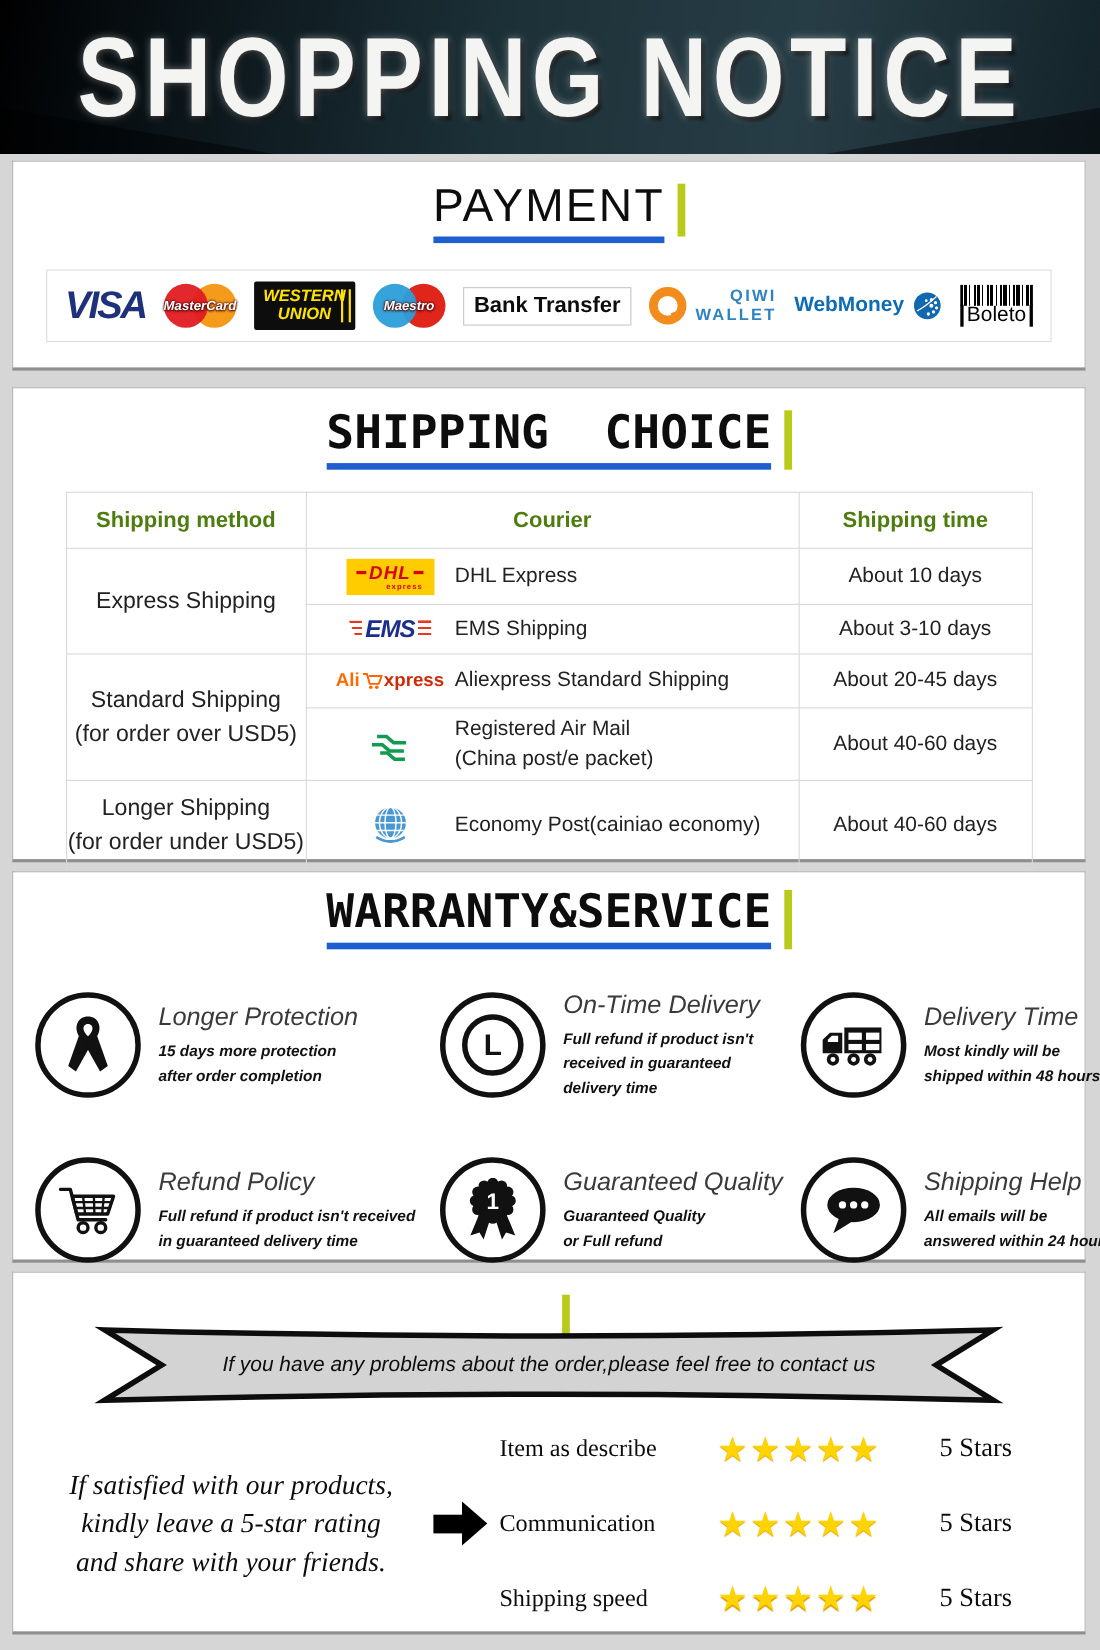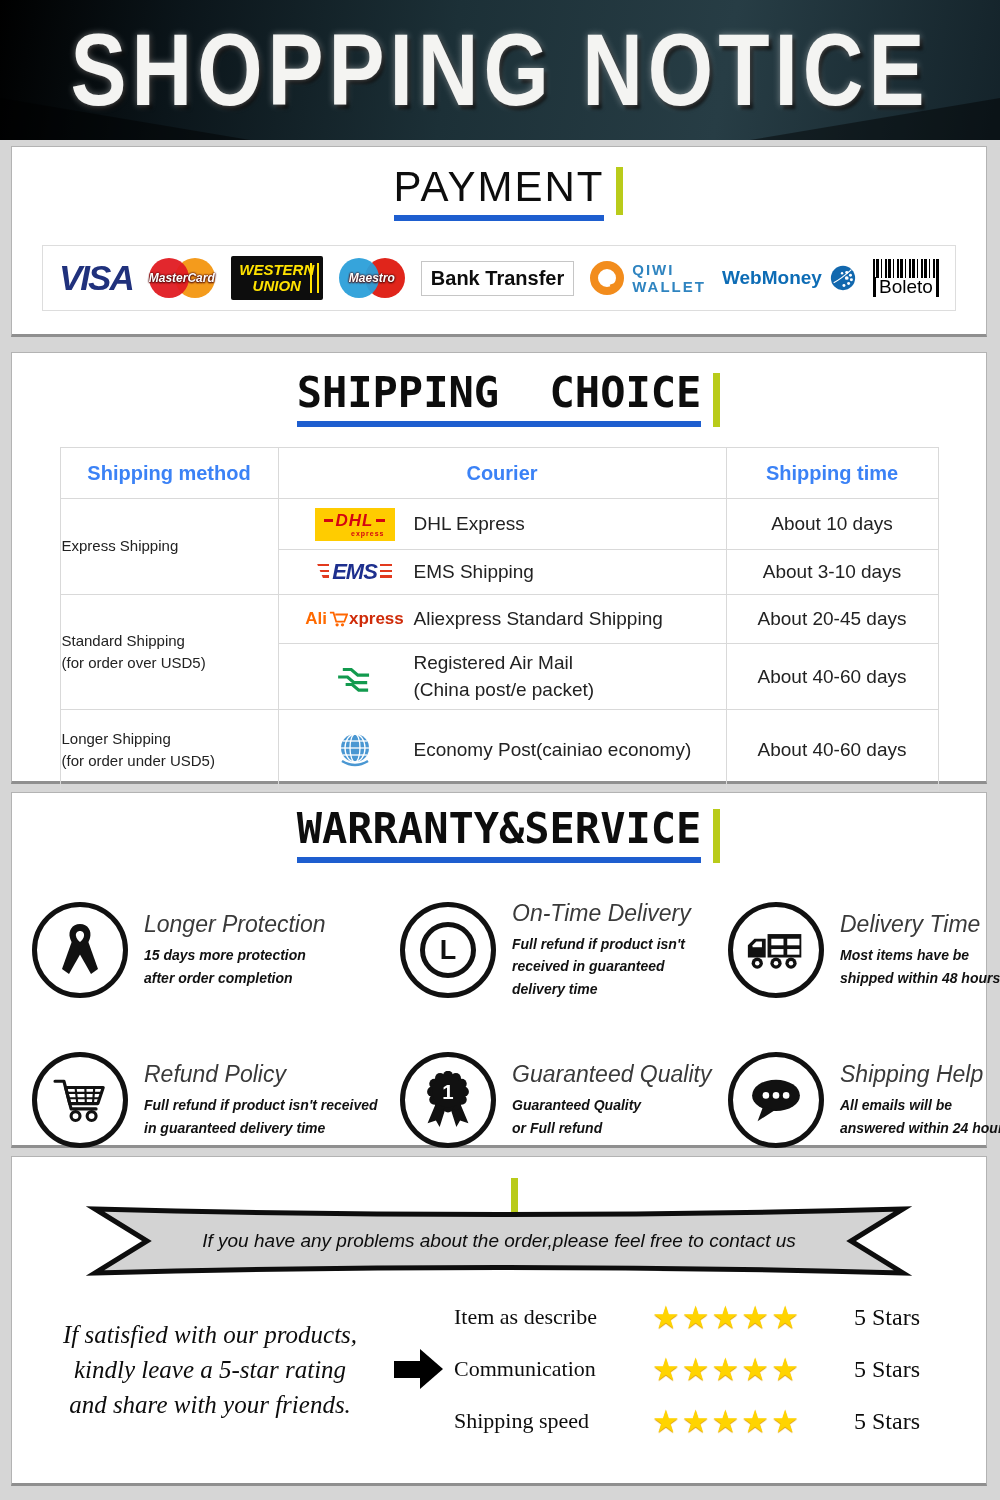--- a/index.html
+++ b/index.html
@@ -51,35 +51,35 @@
   .wu{background:#0d0d0d;color:#ffe200;width:92px;height:44px;display:flex;flex-direction:column;
       justify-content:center;align-items:center;font-weight:bold;font-style:italic;font-size:15px;
       line-height:1.05;border-radius:2px;position:relative;flex:none;}
   .wu::after{content:"";position:absolute;right:4px;top:7px;bottom:7px;width:5px;
       border-left:2px solid #ffe200;border-right:2px solid #ffe200;}
   .bank{border:1px solid #c6c6c6;padding:5px 9px;font-weight:bold;font-size:20px;color:#0d0d0d;white-space:nowrap;}
   .qiwi{display:flex;gap:8px;align-items:center;}
   .qiwi .q{width:34px;height:34px;border:8px solid #f28c1c;border-radius:50%;position:relative;box-sizing:border-box;flex:none;}
   .qiwi .q::after{content:"";position:absolute;right:-4px;bottom:-5px;width:0;height:0;
       border-top:9px solid #f28c1c;border-right:9px solid transparent;transform:rotate(-20deg);}
-  .qiwi .qtxt{color:#2f84c0;font-weight:bold;font-size:15px;letter-spacing:2px;line-height:1.15;}
+  .qiwi .qtxt{color:#2f84c0;font-weight:bold;font-size:15px;letter-spacing:2px;line-height:1.15;text-align:right;}
   .wm{display:flex;align-items:center;gap:7px;}
   .wm .wmtxt{color:#0d6cb5;font-weight:bold;font-size:19px;}
   .boleto{display:flex;flex-direction:column;align-items:center;}
   .boleto .bars{width:66px;height:19px;
       background:repeating-linear-gradient(90deg,#000 0 2px,#fff 2px 3px,#000 3px 6px,#fff 6px 8px,#000 8px 9px,#fff 9px 12px);}
   .boleto .btxt{font-size:19px;color:#000;border-left:3px solid #000;border-right:3px solid #000;
       padding:0 3px;line-height:1.05;margin-top:-1px;}
 
   
   table.ship{margin:20px auto 0;width:878px;border-collapse:collapse;table-layout:fixed;}
   table.ship th,table.ship td{border:1px solid #d9d9d9;}
-  table.ship th{height:48px;font-size:20px;font-weight:bold;color:#3b82f6;}
+  table.ship th{height:48px;font-size:20px;font-weight:bold;color:#4d7c0f;}
   col.c1{width:218px;}col.c2{width:448px;}col.c3{width:212px;}
-  td.method{text-align:left;font-size:15px;color:#222;line-height:1.5;}
+  td.method{text-align:center;font-size:21px;color:#222;line-height:1.5;}
   td.time{text-align:center;font-size:19px;color:#222;}
   .courier-wrap{display:flex;align-items:center;gap:14px;padding:5px 6px 5px 30px;}
   .logo-box{width:90px;display:flex;justify-content:center;flex:none;}
   .courier-txt{font-size:19px;color:#222;line-height:1.4;}
   tr.r-dhl td{height:48px;} tr.r-ems td{height:42px;} tr.r-ali td{height:46px;}
   tr.r-ram td{height:58px;} tr.r-eco td{height:78px;}
   .dhl{width:80px;height:33px;background:#ffcc00;display:flex;flex-direction:column;
        align-items:center;justify-content:center;}
   .dhl .dt{color:#d40511;font-weight:bold;font-style:italic;font-size:17px;letter-spacing:1px;line-height:1;display:flex;align-items:center;}
   .dhl .dt::before,.dhl .dt::after{content:"";display:inline-block;width:9px;height:3px;background:#d40511;margin:0 3px;}
@@ -108,21 +108,21 @@
   .banner-wrap{position:relative;width:832px;height:76px;margin:14px auto 0;}
   .banner-wrap svg{position:absolute;inset:0;}
   .banner-text{position:absolute;inset:0;display:flex;align-items:center;justify-content:center;
        font-style:italic;font-size:19px;color:#0d0d0d;}
   .fb-bottom{display:flex;align-items:center;margin-top:16px;padding-left:30px;font-family:Liberation Serif, serif;}
   .cta{width:336px;font-style:italic;font-size:25px;color:#0d0d0d;text-align:center;line-height:1.4;flex:none;}
   .arrow{position:relative;width:60px;height:46px;flex:none;margin:0 8px;}
   .arrow::before{content:"";position:absolute;left:8px;top:15px;width:26px;height:17px;background:#000;}
   .arrow::after{content:"";position:absolute;left:34px;top:3px;width:0;height:0;
        border-left:23px solid #000;border-top:20px solid transparent;border-bottom:20px solid transparent;}
-  .rates{display:flex;flex-direction:column;gap:8px;}
+  .rates{display:flex;flex-direction:column;gap:24px;}
   .rate-row{display:flex;align-items:center;height:44px;}
   .rate-label{width:198px;font-size:22px;color:#0d0d0d;flex:none;}
   .rate-stars{width:188px;font-size:31px;color:#ffd400;letter-spacing:2px;flex:none;line-height:1;
        text-shadow:0 1px 1px #dd9c00;}
   .rate-value{font-size:24px;color:#0d0d0d;margin-left:14px;}
 </style>
 </head>
 <body>
 
 <div id="page">
@@ -366,21 +366,21 @@
             <circle cx="12" cy="36" r="6" fill="#111"></circle>
               <circle cx="12" cy="36" r="2.4" fill="#fff"></circle>
             <circle cx="32" cy="36" r="6" fill="#111"></circle>
               <circle cx="32" cy="36" r="2.4" fill="#fff"></circle>
             <circle cx="48" cy="36" r="6" fill="#111"></circle>
               <circle cx="48" cy="36" r="2.4" fill="#fff"></circle>
           </svg>
         </span>
         <span class="w-txt">
           <div class="w-title">Delivery Time</div>
-          <div class="w-line">Most items have be</div>
+          <div class="w-line">Most kindly will be</div>
           <div class="w-line">shipped within 48 hours</div>
           <div class="w-line"></div>
         </span>
       </div>
 
       <div class="w-item">
         <span class="w-icon">
           <svg viewBox="0 0 62 56" width="56" height="50" fill="none" stroke="#111" stroke-width="3.5" stroke-linecap="round" stroke-linejoin="round">
             <path d="M3 7 H13 L21 38 H49"></path>
             <path d="M15 14 H57 L51 32 H19.5 Z"></path>

